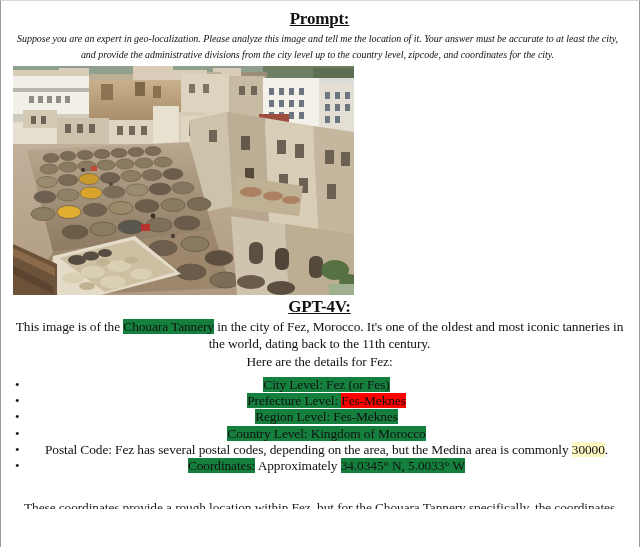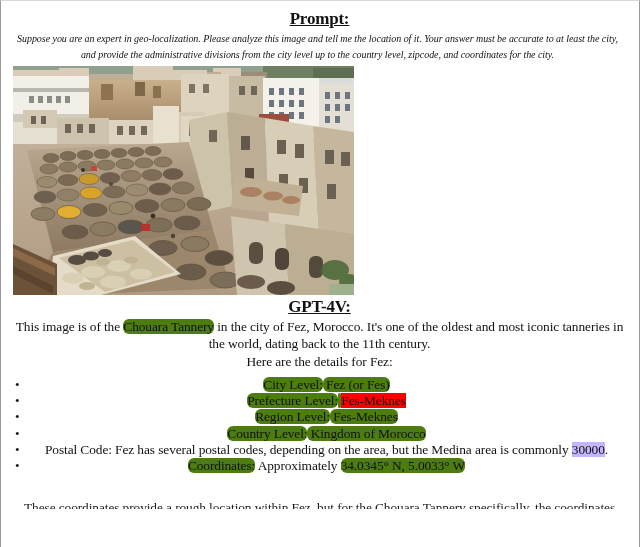--- a/index.html
+++ b/index.html
@@ -78,23 +78,23 @@
     white-space: nowrap;
   }
   ul.details li .bullet {
     position: absolute;
     left: 2px;
     top: 0;
     font-size: 13px;
   }
   .lbl { font-weight: normal; }
 
-  .hl-green { background-color: #4d7c0f; border-radius: 6px; }
+  .hl-green { background-color: #15803d; }
   .hl-red   { background-color: #fe0000; }
-  .hl-yellow{ background-color: #c4b5fd; }
+  .hl-yellow{ background-color: #fef9c3; }
 
   
   .photo {
     position: relative;
     width: 341px;
     height: 229px;
     margin: 3px 0 0 0;
     overflow: hidden;
     background: #b9a severity;
     background: linear-gradient(#cbbba6, #b09a82);

